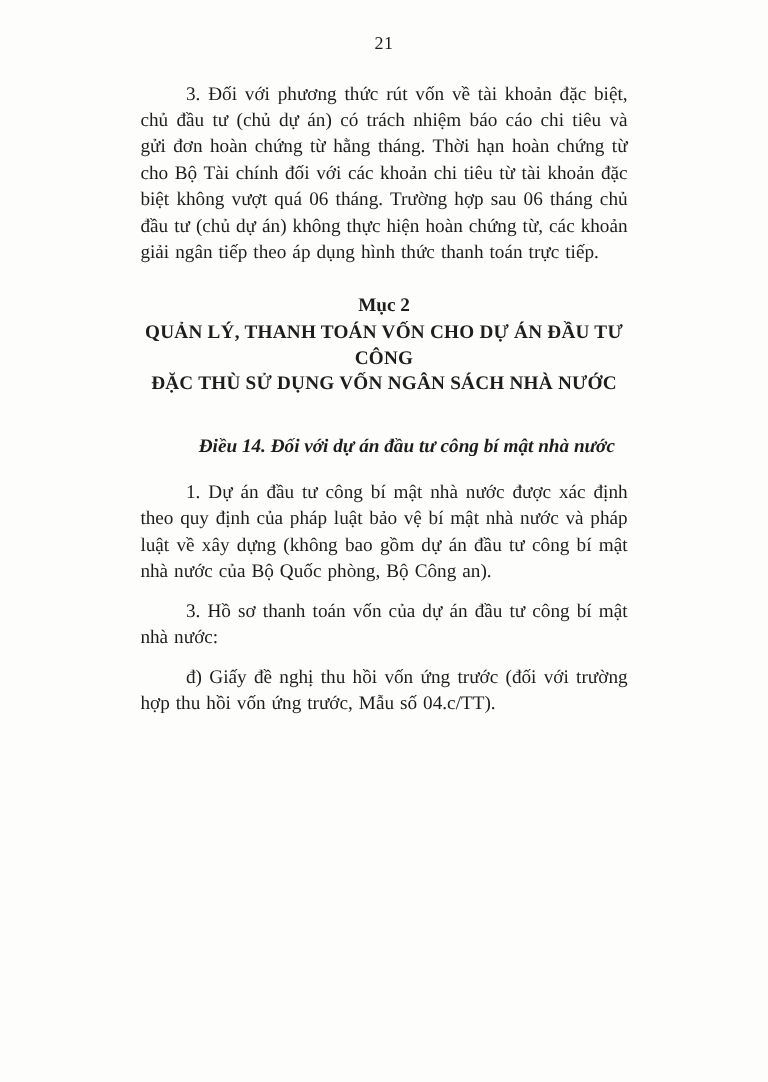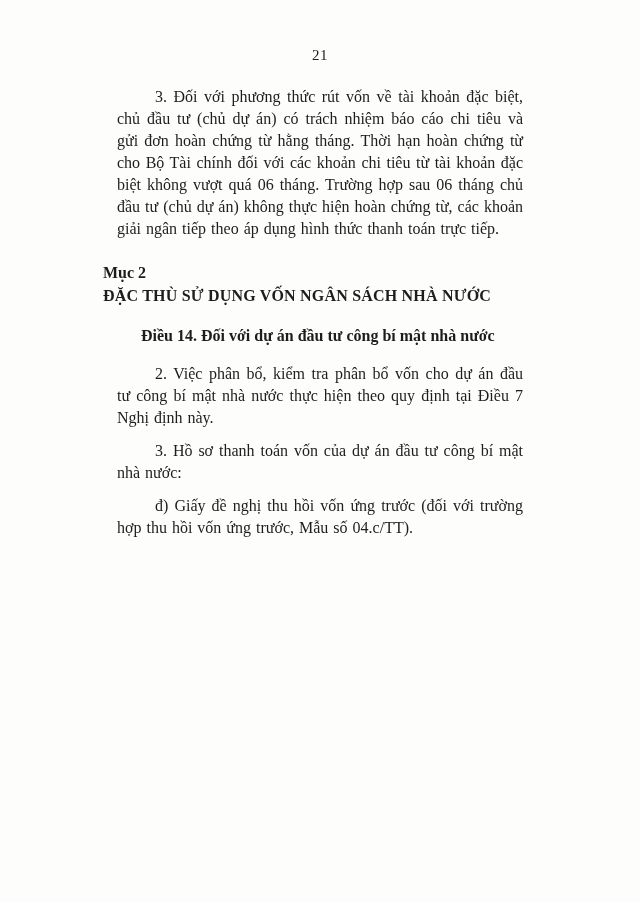--- a/index.html
+++ b/index.html
@@ -14,68 +14,71 @@
     margin: 0 auto;
     background: #fdfdfc;
     color: #1d1d1d;
     font-family: "Liberation Serif", "DejaVu Serif", serif;
     font-size: 16px;
     line-height: 22px;
     overflow: hidden;
   }
   .page-number {
     text-align: center;
-    padding-top: 44px;
+    padding-top: 26px;
     font-size: 15px;
     letter-spacing: 0.5px;
   }
   .content {
     width: 434px;
     margin: 20px auto 0;
   }
   .body-text {
     margin: 0 14px 11px;
     text-indent: 38px;
     text-align: justify;
     word-spacing: 1px;
   }
   .section-heading {
-    margin: 22px 0 19px;
+    margin: 22px 0 32px;
+    text-align: center;
   }
   .section-label {
     font-weight: bold;
     margin-bottom: 1px;
   }
   .section-title {
     font-weight: bold;
     line-height: 21px;
     letter-spacing: 0.2px;
   }
   .article-heading {
     font-weight: bold;
     margin: 16px 0 16px;
     text-indent: 38px;
-    text-align: left;
+    text-align: center;
+    font-style: italic;
   }
 </style>
 </head>
 <body>
 
 <div class="page">
   <div class="page-number">21</div>
 
   <div class="content">
 
     <p class="body-text">3. Đối với phương thức rút vốn về tài khoản đặc biệt, chủ đầu tư (chủ dự án) có trách nhiệm báo cáo chi tiêu và gửi đơn hoàn chứng từ hằng tháng. Thời hạn hoàn chứng từ cho Bộ Tài chính đối với các khoản chi tiêu từ tài khoản đặc biệt không vượt quá 06 tháng. Trường hợp sau 06 tháng chủ đầu tư (chủ dự án) không thực hiện hoàn chứng từ, các khoản giải ngân tiếp theo áp dụng hình thức thanh toán trực tiếp.</p>
 
     <div class="section-heading">
       <div class="section-label">Mục 2</div>
+      <div class="section-title">QUẢN LÝ, THANH TOÁN VỐN CHO DỰ ÁN ĐẦU TƯ CÔNG</div>
       <div class="section-title">ĐẶC THÙ SỬ DỤNG VỐN NGÂN SÁCH NHÀ NƯỚC</div>
     </div>
 
     <p class="article-heading">Điều 14. Đối với dự án đầu tư công bí mật nhà nước</p>
 
-    <p class="body-text">2. Việc phân bổ, kiểm tra phân bổ vốn cho dự án đầu tư công bí mật nhà nước thực hiện theo quy định tại Điều 7 Nghị định này.</p>
+    <p class="body-text">1. Dự án đầu tư công bí mật nhà nước được xác định theo quy định của pháp luật bảo vệ bí mật nhà nước và pháp luật về xây dựng (không bao gồm dự án đầu tư công bí mật nhà nước của Bộ Quốc phòng, Bộ Công an).</p>
     <p class="body-text">3. Hồ sơ thanh toán vốn của dự án đầu tư công bí mật nhà nước:</p>
     <p class="body-text">đ) Giấy đề nghị thu hồi vốn ứng trước (đối với trường hợp thu hồi vốn ứng trước, Mẫu số 04.c/TT).</p>
 
   </div>
 </div>
 
 </body></html>

